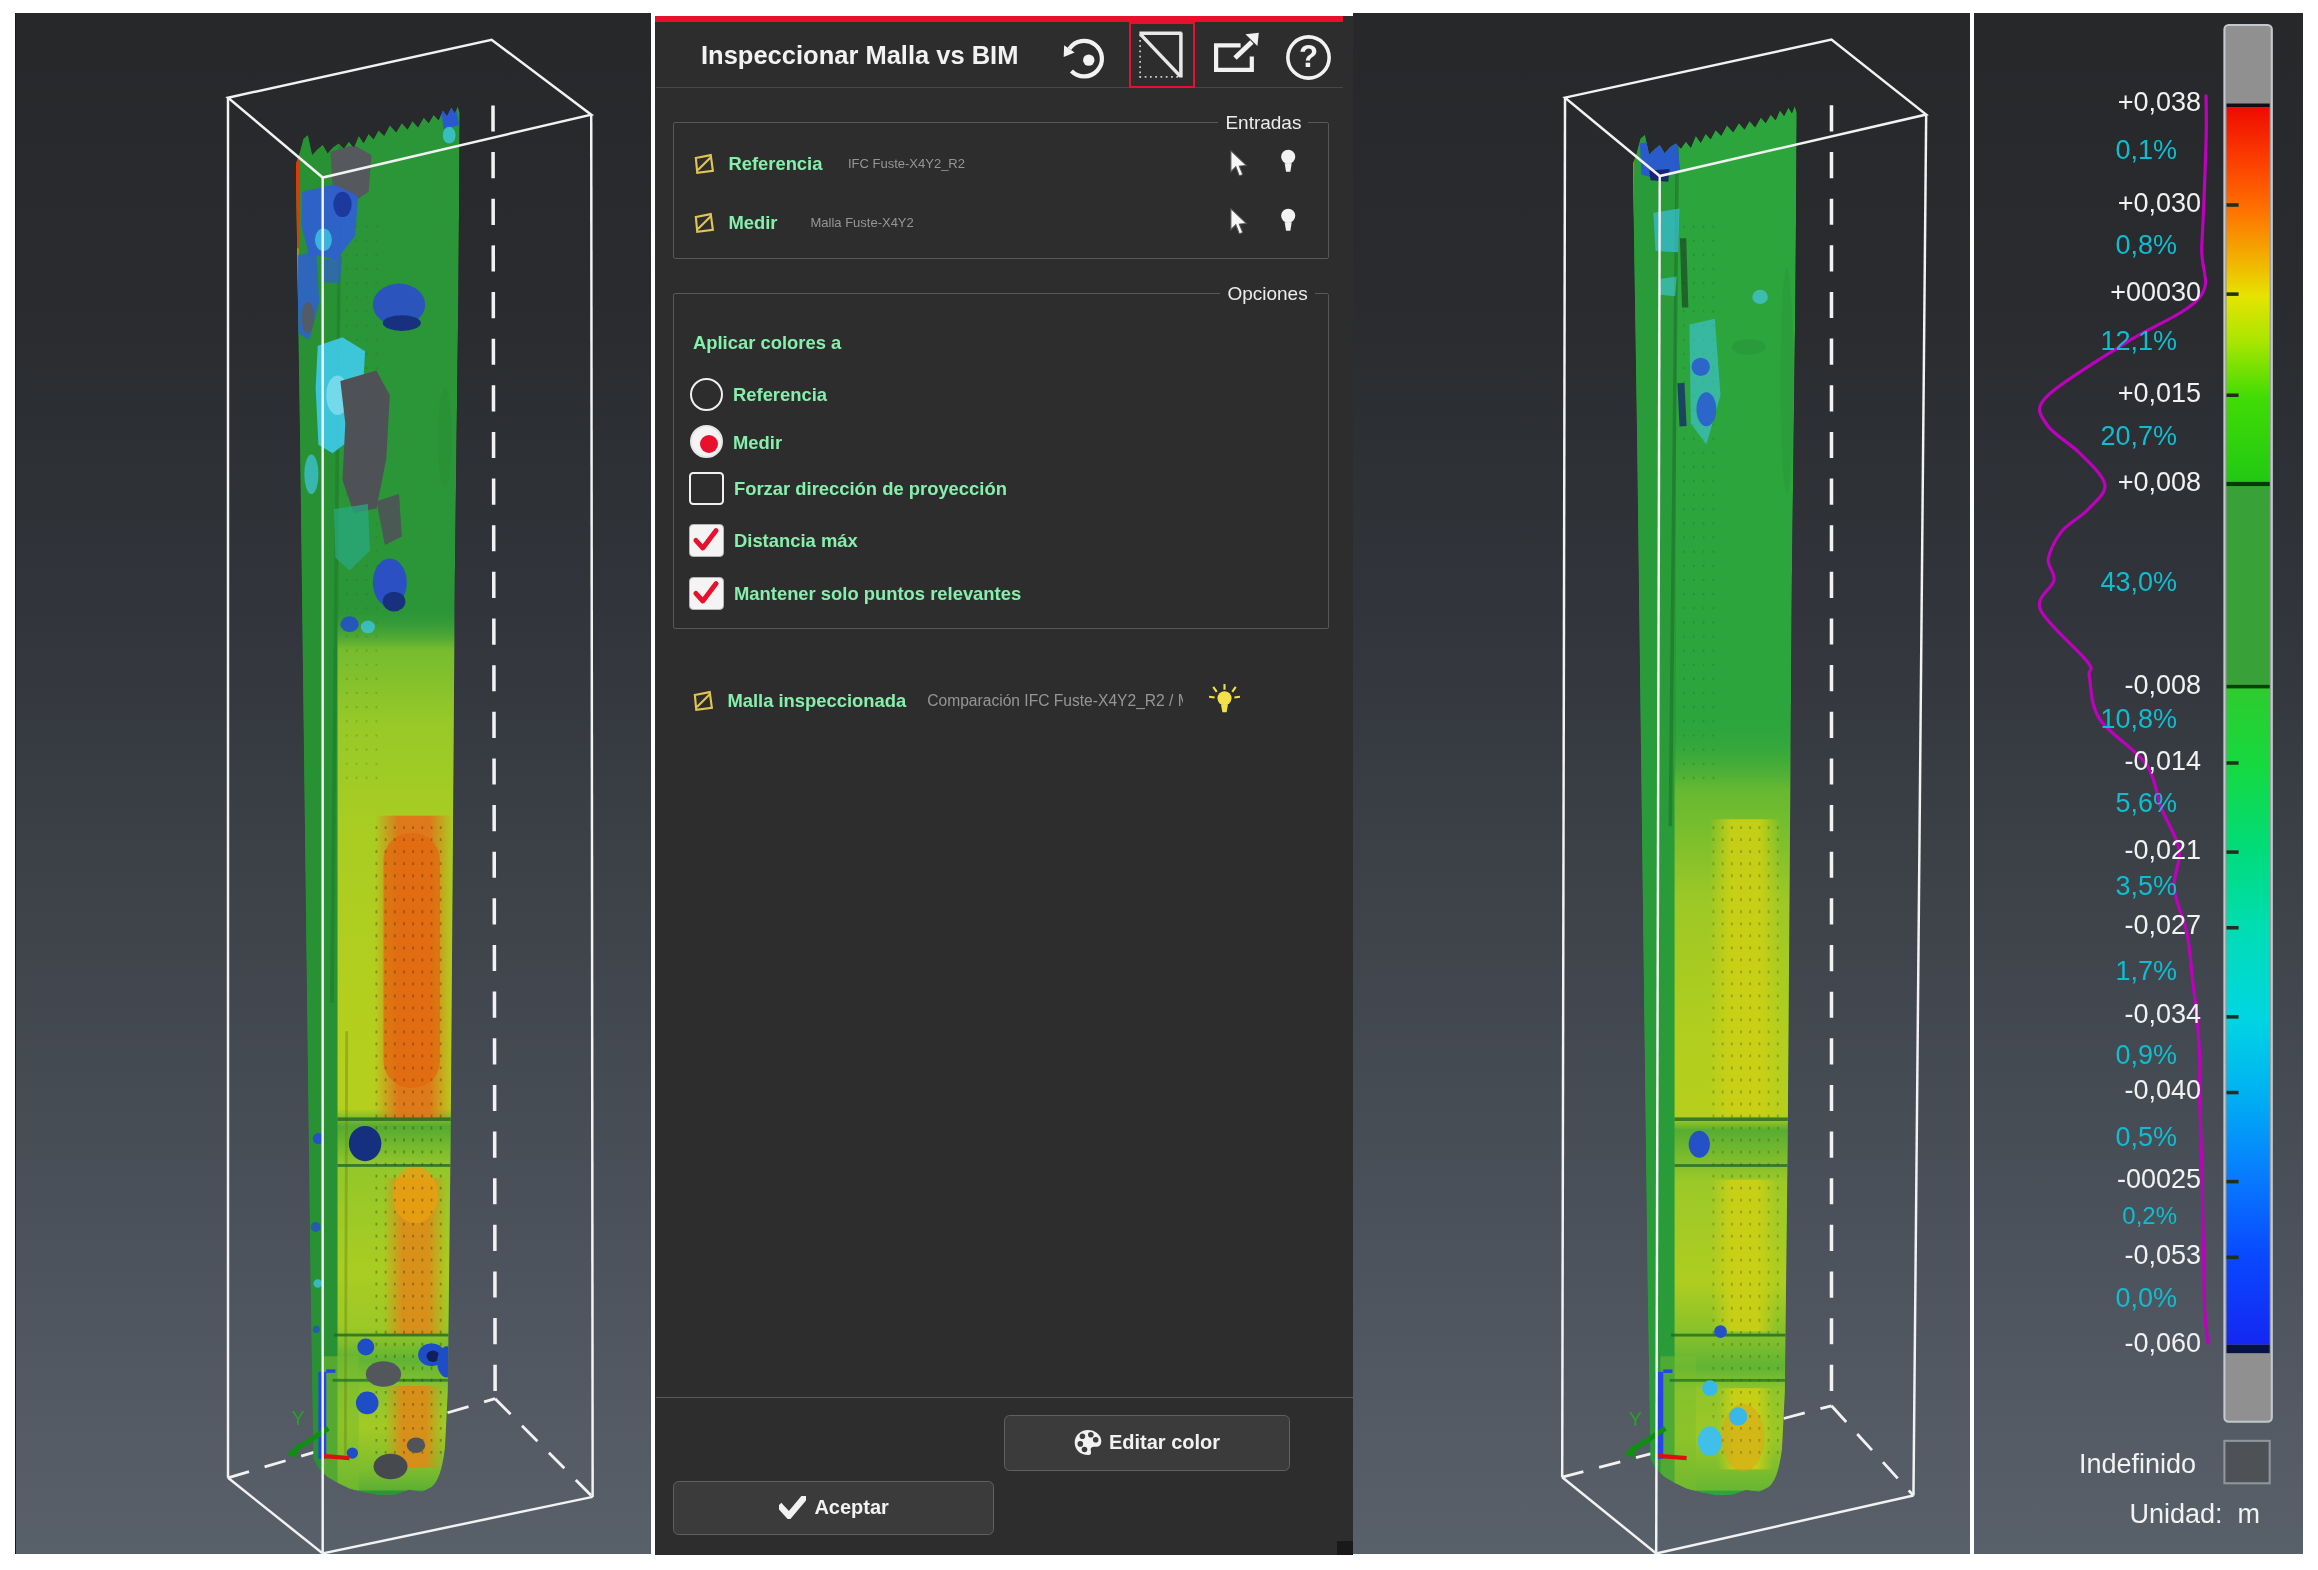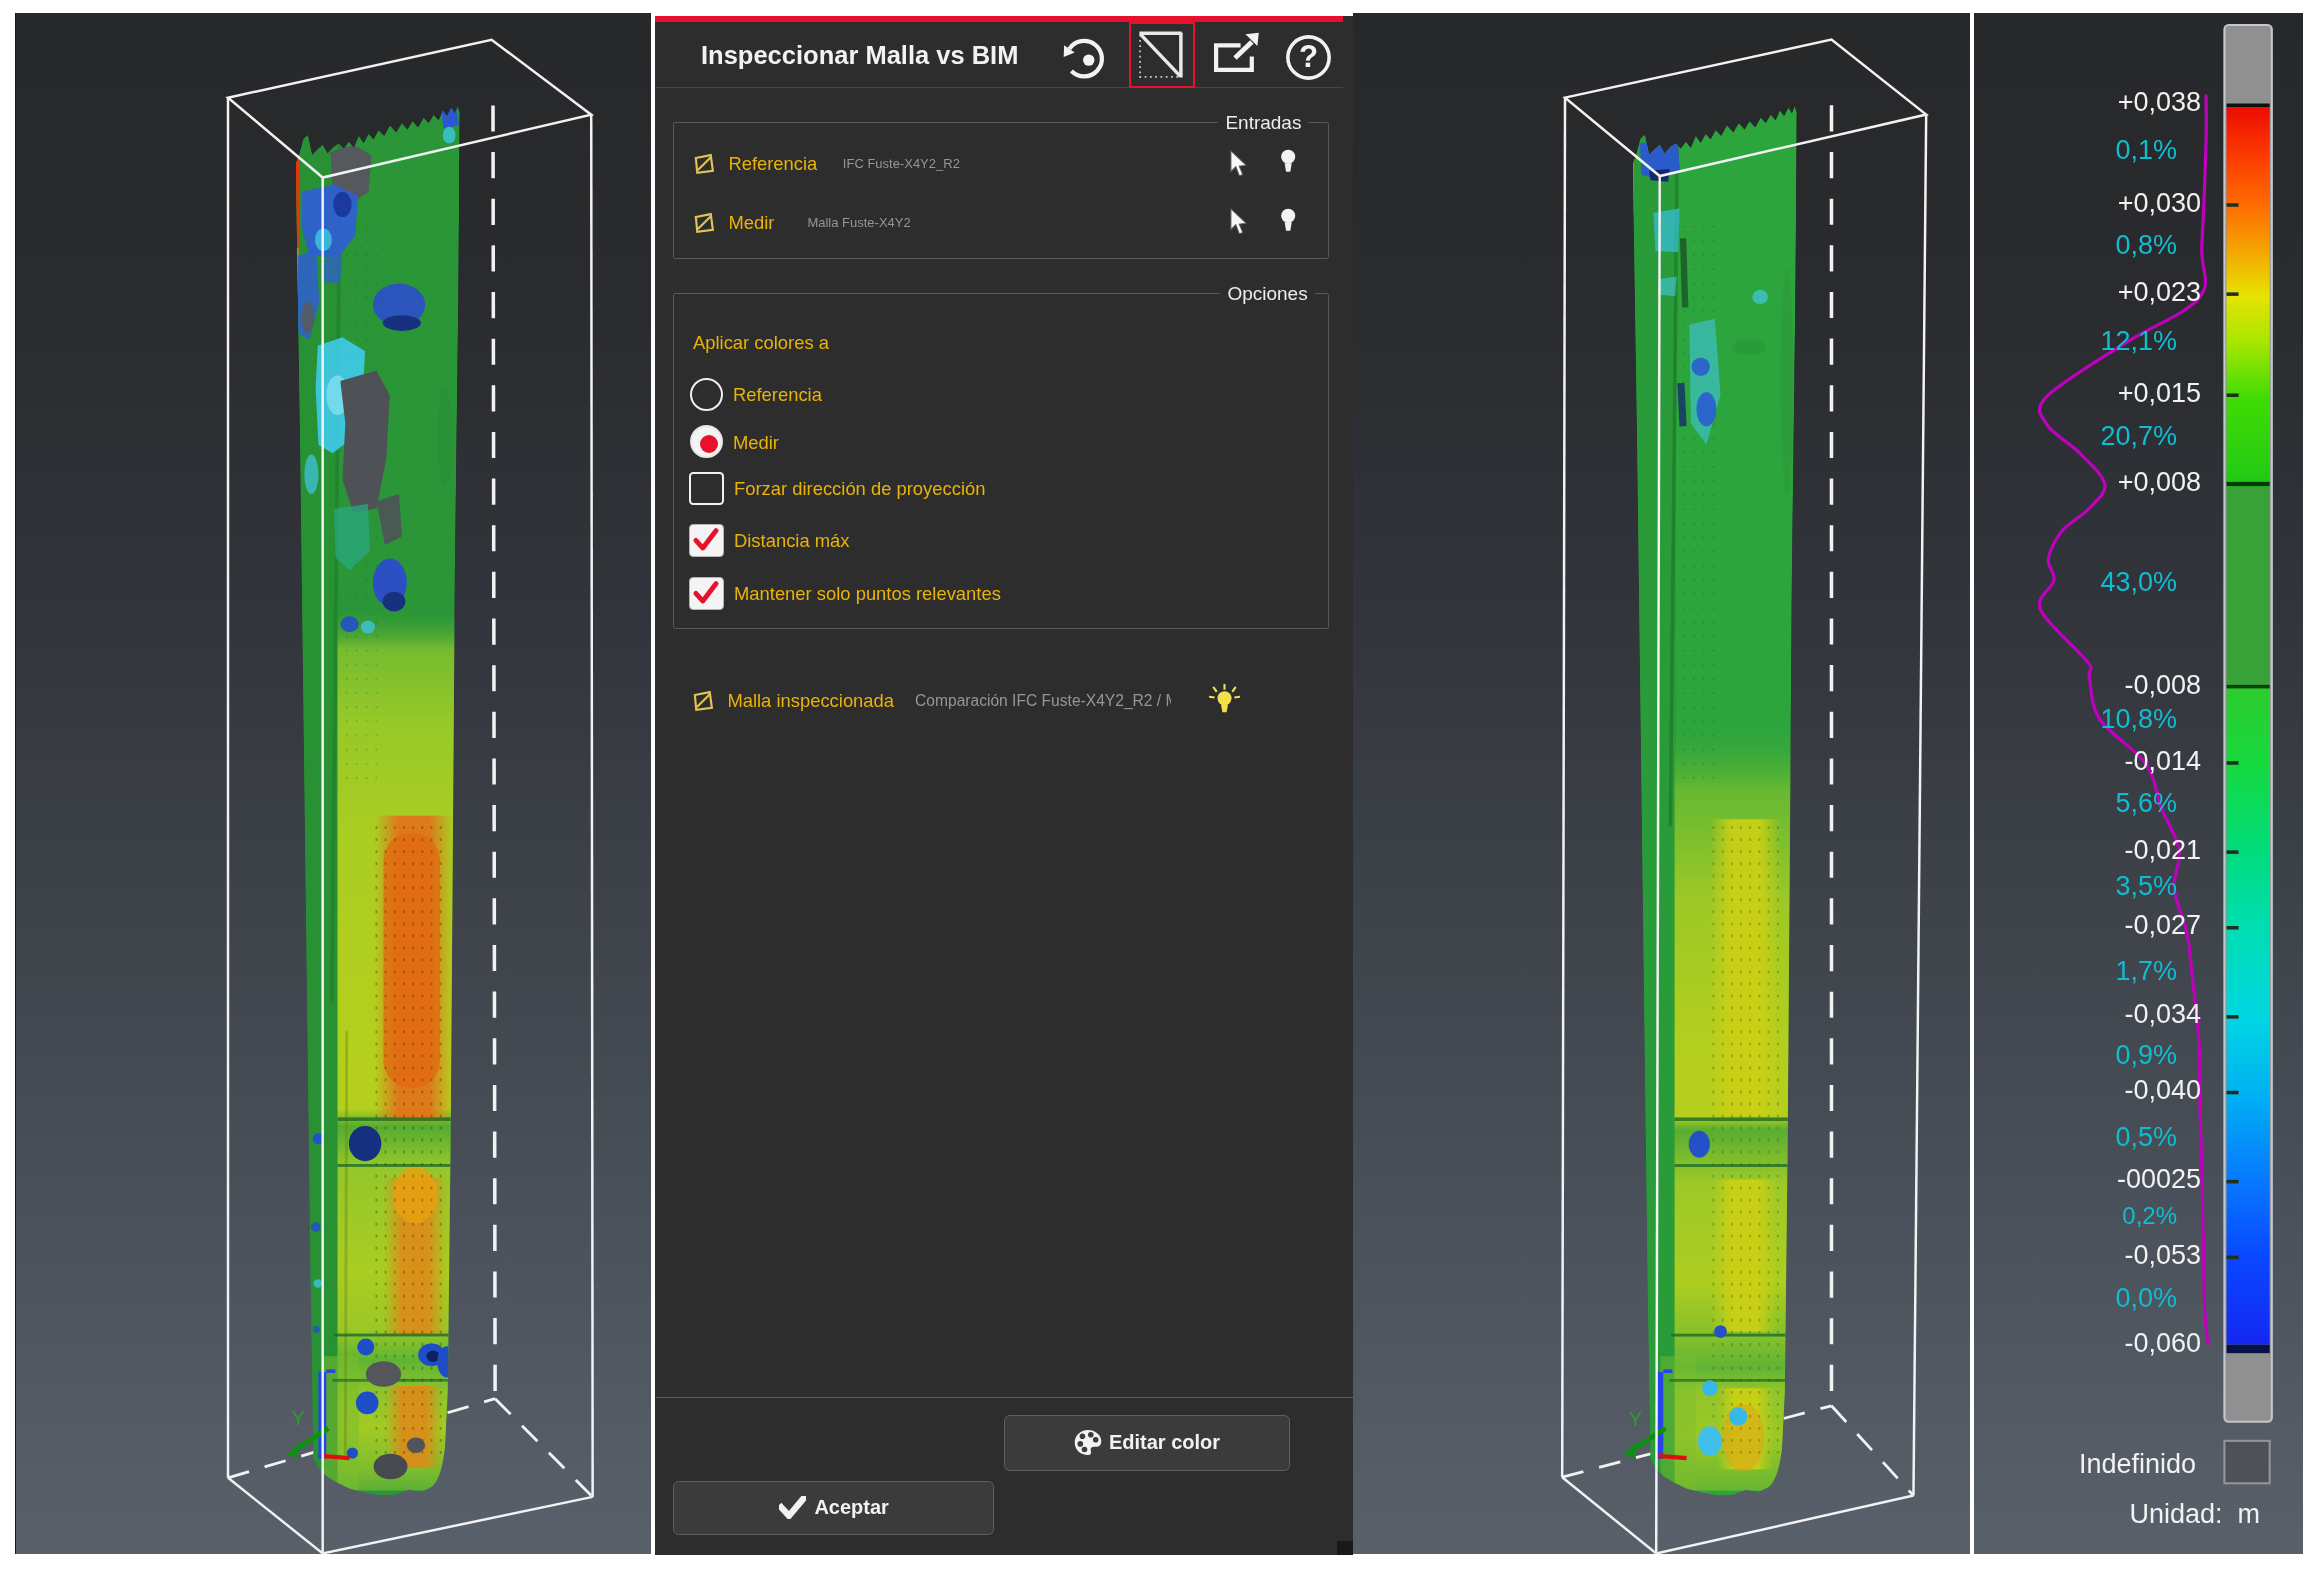--- a/index.html
+++ b/index.html
@@ -1,20 +1,20 @@
 <!DOCTYPE html>
 <html style="font-size:11.3px"><head><meta charset="utf-8"><style>
 *{margin:0;padding:0;box-sizing:border-box}
 html,body{width:2319px;height:1570px;background:#ffffff;font-family:"Liberation Sans",sans-serif}
 #page{position:relative;width:2319px;height:1570px;background:#ffffff;overflow:hidden}
 .abs{position:absolute}
 .viewbg{background:linear-gradient(180deg,#26282a 0%,#292b2e 18%,#31343a 38%,#3e434a 58%,#4a515a 78%,#545b64 92%,#58606a 100%)}
 #dialog{left:655px;top:15.6px;width:698px;height:1539px;background:#2d2d2d}
 .wtxt{color:#f2f2f2}
-.lbl{font-weight:normal;font-size:18.4px;color:#eab308}
+.lbl{font-weight:bold;font-size:18.4px;color:#86efac}
 .val{font-size:13px;color:#969696}
 .grouplbl{font-size:19px;color:#ececec;background:#2d2d2d;padding:0 7px}
 fieldset{border:1.4px solid #585858;border-radius:2.1px}
 .btn{position:absolute;background:#3b3b3b;border:1.4px solid #606060;border-radius:5.7px;display:flex;align-items:center;justify-content:center;font-size:20px;font-weight:bold;color:#f2f2f2}
 .cbx{position:absolute;width:35px;height:33px;background:#f4f4f4;border:1.4px solid #b4b4b4;border-radius:4.2px}
 .row{position:absolute;display:flex;align-items:center}
 </style></head>
 <body>
 <div id="page">
 
@@ -423,21 +423,21 @@
         <rect x="357" y="1291" width="17" height="5" fill="#20301c"></rect>
         <rect x="357" y="1417" width="17" height="5" fill="#20301c"></rect>
         <rect x="357" y="1524" width="17" height="5" fill="#20301c"></rect>
         <rect x="357" y="1650" width="17" height="5" fill="#20301c"></rect>
         <rect x="357" y="1757" width="17" height="5" fill="#20301c"></rect>
 <path d="M328,117 C328,128 329,147 328,182 C327,217 324,292 322,329 C320,366 337,379 319,402 C301,425 251,443 215,466 C179,489 122,523 103,542 C84,561 95,569 103,582 C111,595 135,608 149,622 C163,636 183,654 185,667 C187,680 171,691 161,702 C151,713 132,722 123,734 C114,746 107,761 105,772 C103,783 115,790 113,802 C111,814 86,825 94,844 C102,863 148,901 160,917 C172,933 160,925 163,939 C166,953 164,978 178,999 C192,1020 230,1042 244,1063 C258,1084 257,1105 265,1125 C273,1145 287,1164 290,1183 C293,1202 281,1218 283,1238 C285,1258 297,1281 301,1301 C305,1321 306,1338 308,1358 C310,1378 313,1398 315,1418 C317,1438 318,1456 319,1476 C320,1496 318,1510 319,1536 C320,1562 321,1599 322,1632 C323,1665 323,1699 324,1732 C325,1765 325,1807 326,1832 C327,1857 330,1873 331,1881 " fill="none" stroke="#bf00bf" stroke-width="4.5" stroke-linecap="round"></path>
 <rect x="354" y="2019" width="64" height="60" fill="#4e5257" stroke="#8f959b" stroke-width="3"></rect>
 </svg>
       <div class="abs" style="right:102px;top:74px;font-size:27px;color:#f2f2f2">+0,038</div>
       <div class="abs" style="right:102px;top:175px;font-size:27px;color:#f2f2f2">+0,030</div>
-      <div class="abs" style="right:102px;top:264px;font-size:27px;color:#f2f2f2">+0,023</div>
+      <div class="abs" style="right:102px;top:264px;font-size:27px;color:#f2f2f2">+00030</div>
       <div class="abs" style="right:102px;top:365px;font-size:27px;color:#f2f2f2">+0,015</div>
       <div class="abs" style="right:102px;top:454px;font-size:27px;color:#f2f2f2">+0,008</div>
       <div class="abs" style="right:102px;top:657px;font-size:27px;color:#f2f2f2">-0,008</div>
       <div class="abs" style="right:102px;top:733px;font-size:27px;color:#f2f2f2">-0,014</div>
       <div class="abs" style="right:102px;top:822px;font-size:27px;color:#f2f2f2">-0,021</div>
       <div class="abs" style="right:102px;top:897px;font-size:27px;color:#f2f2f2">-0,027</div>
       <div class="abs" style="right:102px;top:986px;font-size:27px;color:#f2f2f2">-0,034</div>
       <div class="abs" style="right:102px;top:1062px;font-size:27px;color:#f2f2f2">-0,040</div>
       <div class="abs" style="right:102px;top:1151px;font-size:27px;color:#f2f2f2">-00025</div>
       <div class="abs" style="right:102px;top:1227px;font-size:27px;color:#f2f2f2">-0,053</div>

